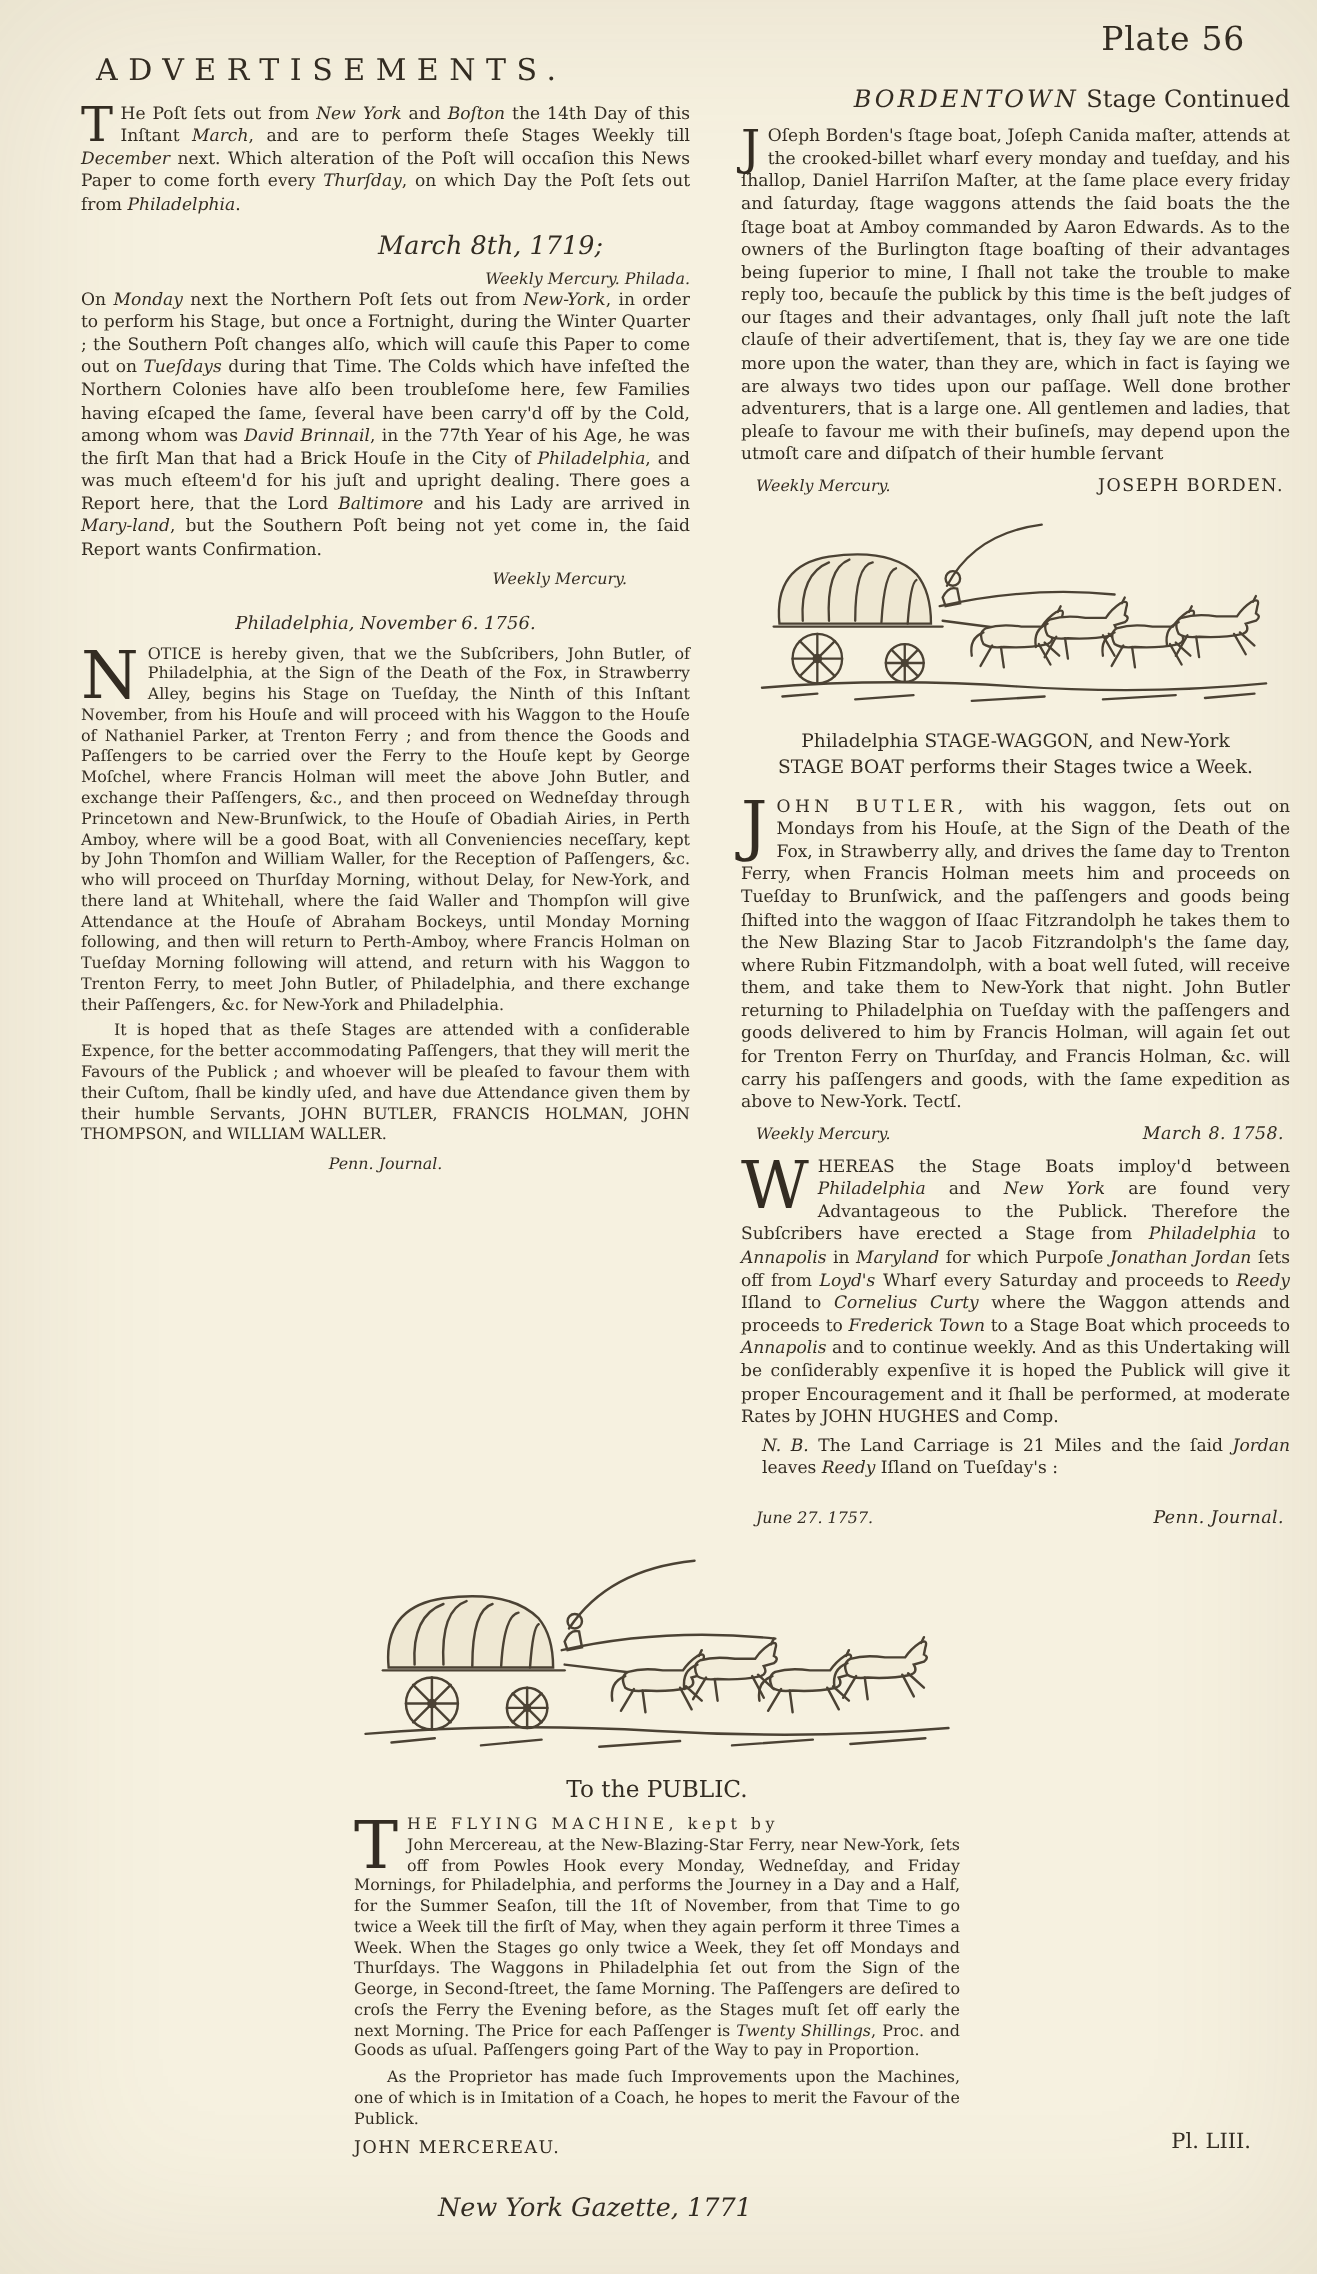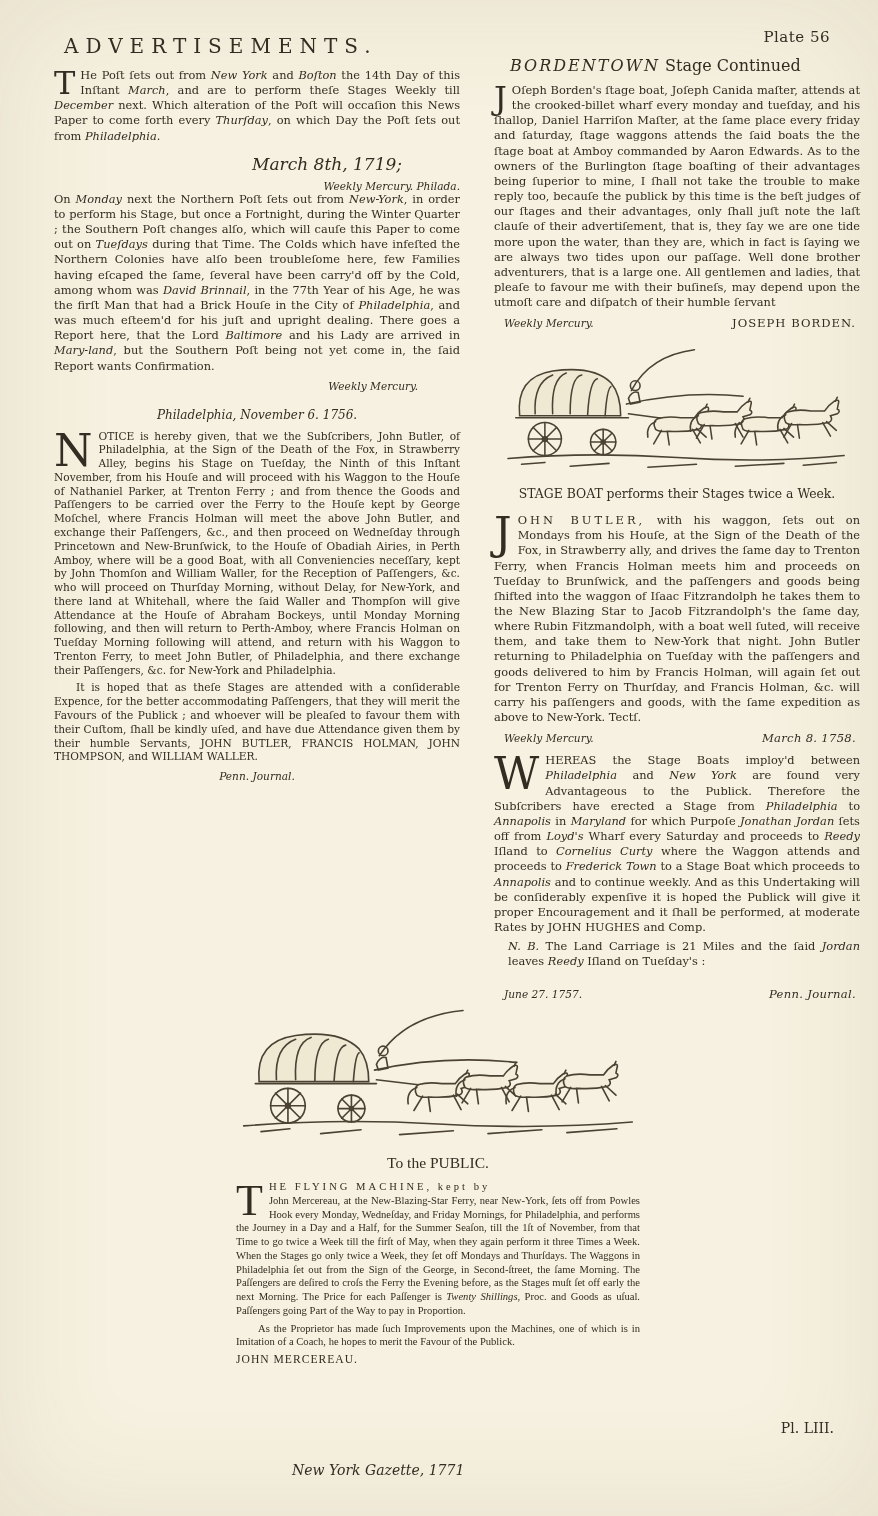--- a/index.html
+++ b/index.html
@@ -4,44 +4,44 @@
 <style>
   html,body{margin:0;padding:0;background:#9a9488;}
   .page{
     position:relative;width:878px;height:1516px;margin:0 auto;
     background:#f6f1e0;
     color:#332c22;
     font-family:"DejaVu Serif", serif;
     overflow:hidden;
     box-shadow:inset 0 0 120px rgba(120,100,60,.12);
   }
-  .plate-label{position:absolute;top:28px;right:48px;font-size:15px;letter-spacing:.5px;}
+  .plate-label{position:absolute;top:14px;right:48px;font-size:22px;letter-spacing:.5px;}
   .plate-number{position:absolute;top:1420px;right:44px;font-size:14px;}
-  .source-citation{position:absolute;top:1462px;left:292px;font-style:italic;font-size:14px;}
+  .source-citation{position:absolute;top:1462px;left:292px;font-style:italic;font-size:17px;}
 
   .left-col{position:absolute;left:54px;top:34px;width:406px;}
   .right-col{position:absolute;left:494px;top:56px;width:366px;}
-  .bottom-block{position:absolute;left:236px;top:992px;width:404px;font-family:Liberation Serif, serif;}
+  .bottom-block{position:absolute;left:236px;top:1022px;width:404px;}
 
   h1.adv-title{font-size:20px;font-weight:normal;letter-spacing:7px;margin:0 0 10px 10px;}
   p.body{font-size:11.4px;line-height:1.33;text-align:justify;margin:0 0 4px 0;}
   p.body.small{font-size:10.6px;line-height:1.3;}
   i{font-style:italic;}
 
   .dropcap{float:left;font-size:32px;line-height:.8;padding:3px 5px 0 0;}
   .dropcap.big{font-size:44px;line-height:.78;padding:4px 6px 0 0;}
 
   .date-large{font-style:italic;font-size:17px;text-align:right;padding-right:58px;margin:10px 0 2px 0;}
   .credit{font-style:italic;font-size:10.6px;margin:6px 0 0 0;text-align:right;}
   .credit.right{text-align:right;padding-right:42px;}
   .credit.center{text-align:center;}
   .dateline{font-style:italic;font-size:12px;text-align:center;margin:16px 0 8px 0;}
   h2.section-head{font-size:15.5px;font-weight:normal;text-align:center;margin:2px 0 10px 0;}
 
-  .col-head{font-size:16px;font-weight:normal;margin:0 0 8px 0;text-align:left;padding-left:16px;}
+  .col-head{font-size:16px;font-weight:normal;margin:0 0 8px 0;text-align:right;padding-left:16px;}
   .col-head .it-caps{font-style:italic;letter-spacing:2px;}
   .credit-row{display:flex;justify-content:space-between;align-items:baseline;margin:6px 4px 0 10px;}
   .credit-row .l{font-style:italic;font-size:10.6px;}
   .credit-row .r{font-size:11.6px;letter-spacing:1px;}
   .credit-row .r.it{font-style:italic;letter-spacing:.3px;}
 
   figure{margin:10px 0;text-align:center;}
   figure svg{display:block;margin:0 auto;}
   .caption{font-size:12.4px;text-align:center;line-height:1.35;margin:2px 0 10px 0;}
 
@@ -118,20 +118,21 @@
           <path d="M20 128 L44 126 M70 130 L110 127 M150 131 L200 128 M240 130 L290 127 M310 129 L344 126"></path>
         </g>
         <use href="#horse1" x="178" y="92"></use>
         <use href="#horse1" x="222" y="86"></use>
         <use href="#horse1" x="268" y="92"></use>
         <use href="#horse1" x="312" y="85"></use>
       </svg>
     </figure>
 
     <div class="caption">
+      <div>Philadelphia STAGE-WAGGON, and New-York</div>
       <div>STAGE BOAT performs their Stages twice a Week.</div>
     </div>
 
     <p class="body"><span class="dropcap big">J</span><span class="lead-caps">OHN BUTLER,</span><span> with his waggon, ſets out on Mondays from his Houſe, at the Sign of the Death of the Fox, in Strawberry ally, and drives the ſame day to Trenton Ferry, when Francis Holman meets him and proceeds on Tueſday to Brunſwick, and the paſſengers and goods being ſhifted into the waggon of Iſaac Fitzrandolph he takes them to the New Blazing Star to Jacob Fitzrandolph's the ſame day, where Rubin Fitzmandolph, with a boat well ſuted, will receive them, and take them to New-York that night.  John Butler returning to Philadelphia on Tueſday with the paſſengers and goods delivered to him by Francis Holman, will again ſet out for Trenton Ferry on Thurſday, and Francis Holman, &amp;c. will carry his paſſengers and goods, with the ſame expedition as above to New-York.   Tectſ.</span></p>
     <div class="credit-row">
       <span class="l">Weekly Mercury.</span>
       <span class="r it">March 8. 1758.</span>
     </div>
 
     <div class="sp"></div>

